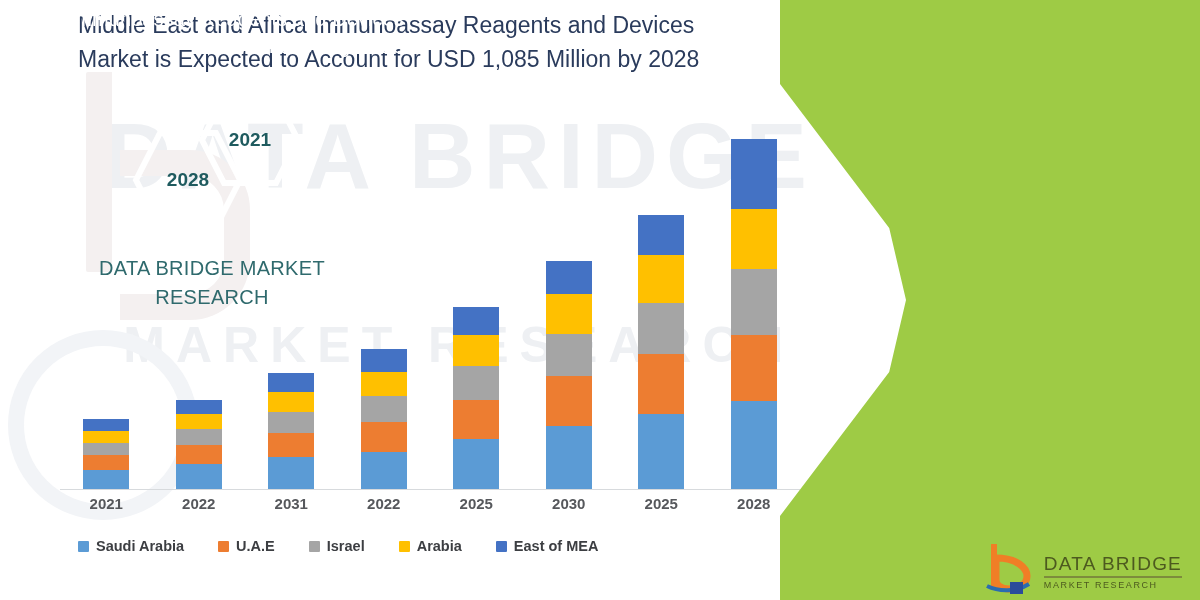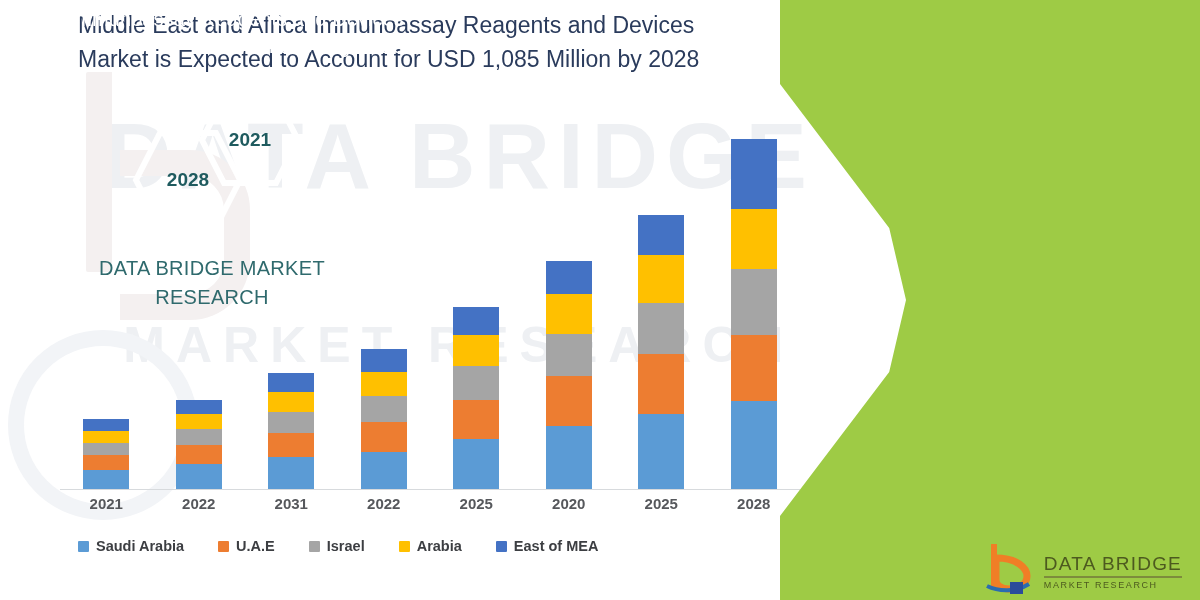--- a/index.html
+++ b/index.html
@@ -205,21 +205,21 @@
     </div>
   <div id="axis-line"></div>
 </div>
 
 <div id="xlabels">
     <div class="xlab">2021</div>
     <div class="xlab">2022</div>
     <div class="xlab">2031</div>
     <div class="xlab">2022</div>
     <div class="xlab">2025</div>
-    <div class="xlab">2020</div>
+    <div class="xlab">2030</div>
     <div class="xlab">2025</div>
     <div class="xlab">2028</div>
   </div>
 
 <div id="legend">
     <div class="leg-item">
       <span class="leg-swatch" style="background: rgb(91, 155, 213);"></span>
       <span class="leg-text">Saudi Arabia</span>
     </div>
     <div class="leg-item">

